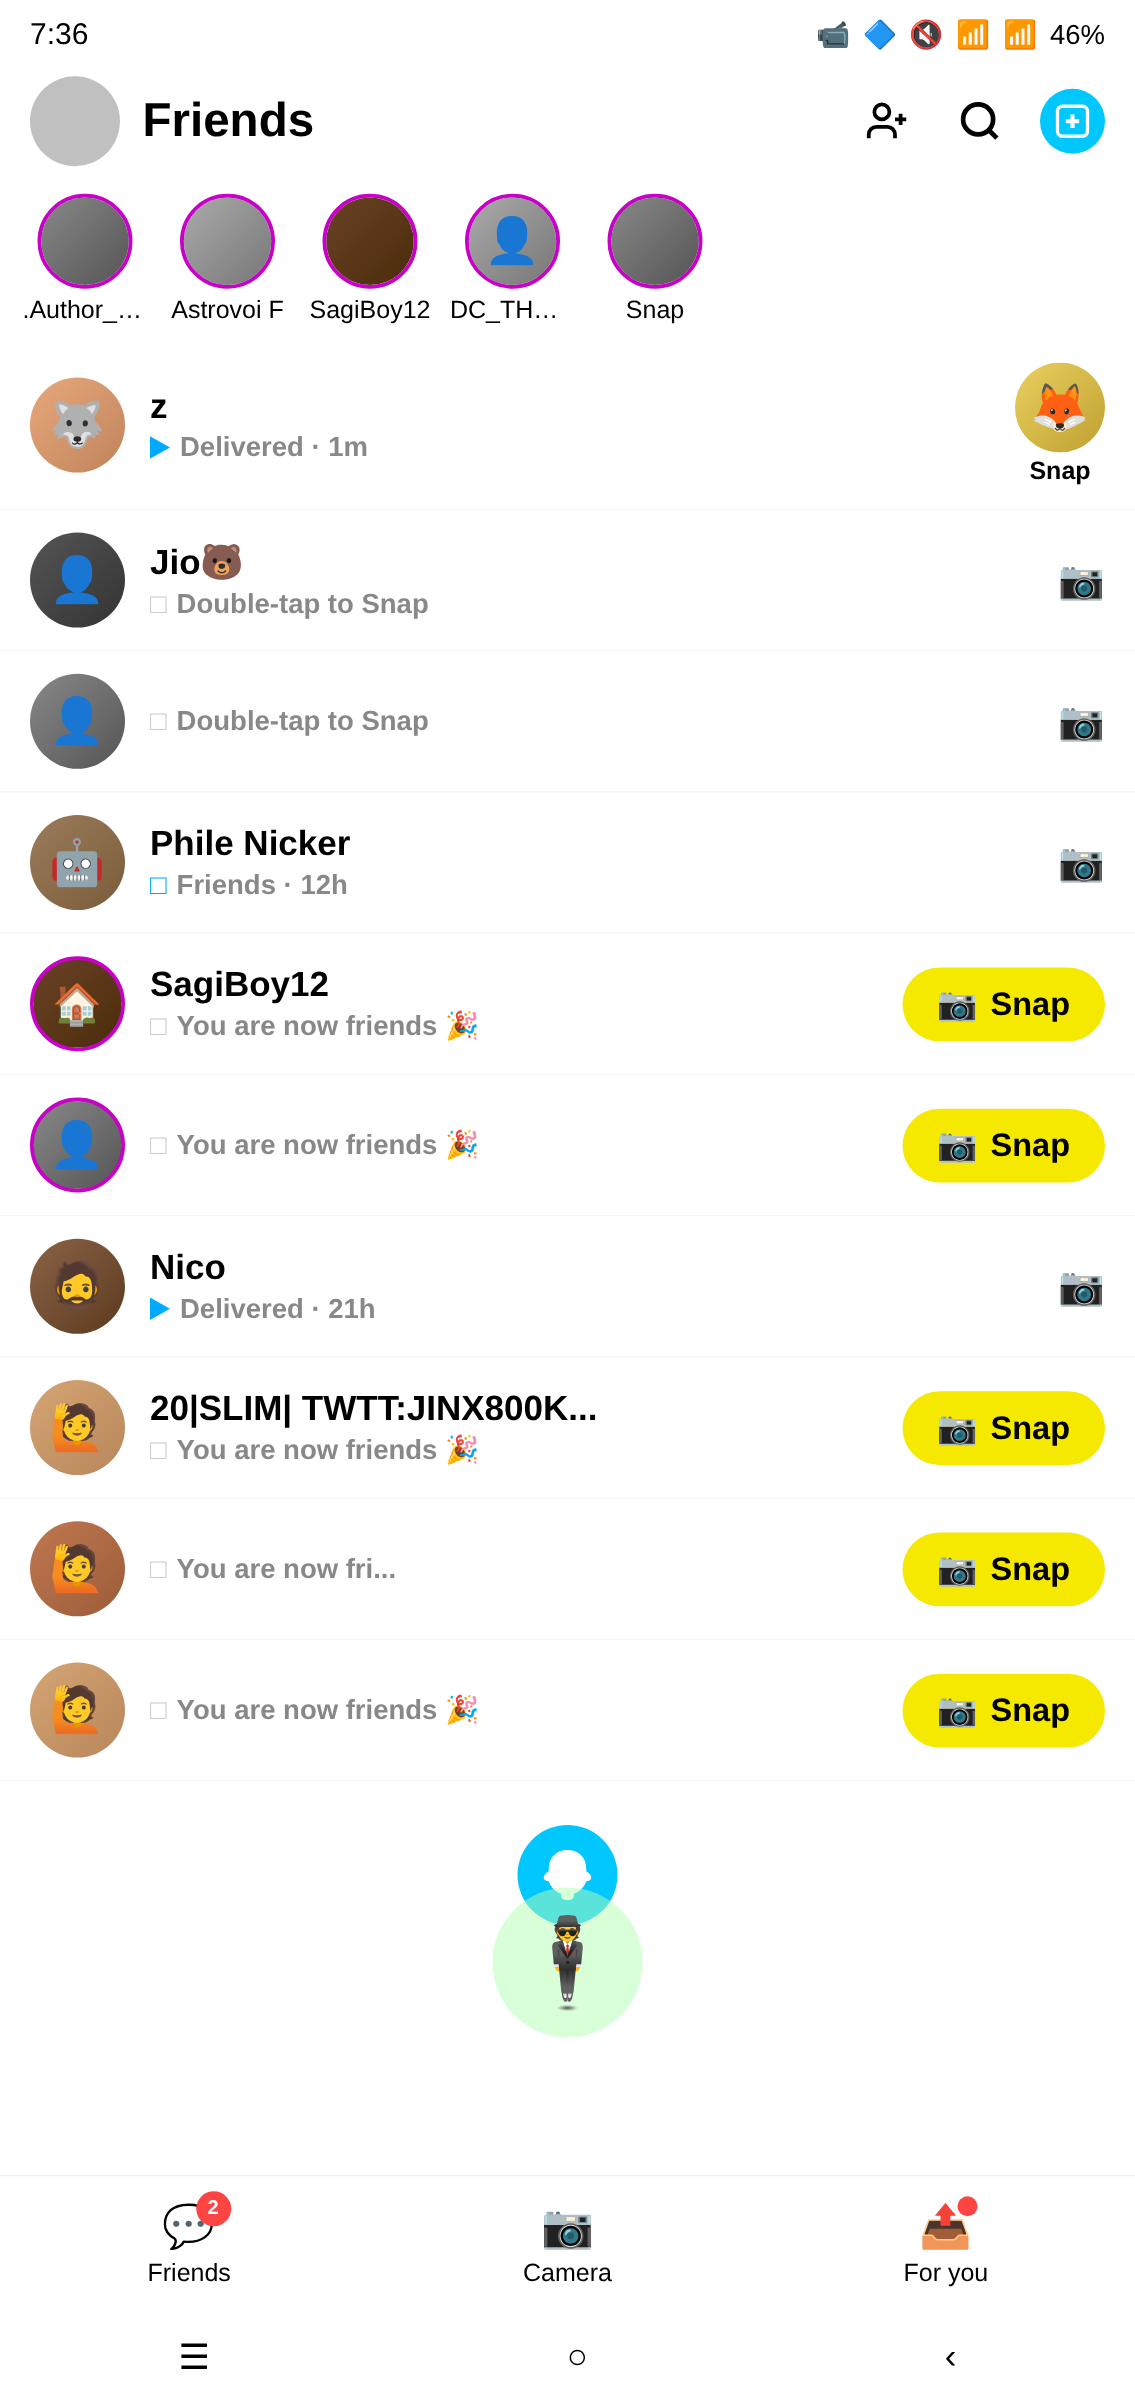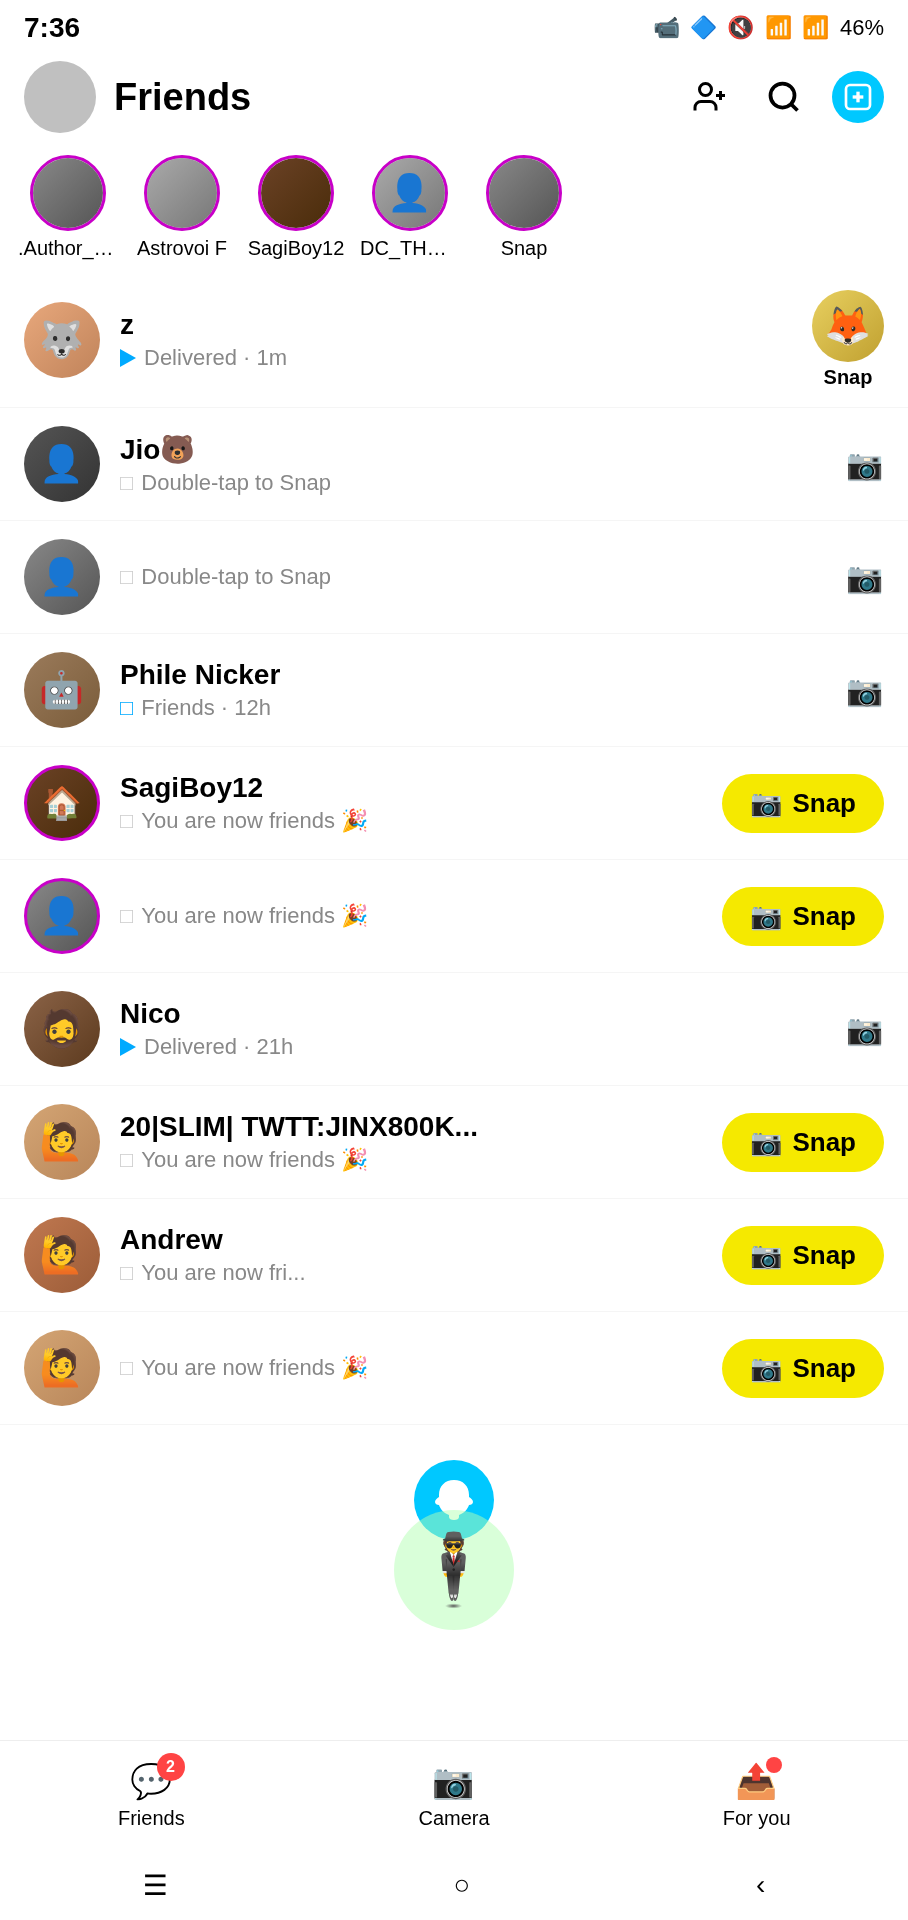--- a/index.html
+++ b/index.html
@@ -15,22 +15,22 @@
     
     .status-bar {
       display: flex;
       justify-content: space-between;
       align-items: center;
       padding: 10px 24px 6px 24px;
       height: 52px;
       background: #fff;
     }
     .status-time {
-      font-size: 28px;
-      font-weight: 700;
+      font-size: 24px;
+      font-weight: 400;
       color: #000;
     }
     .status-icons {
       display: flex;
       align-items: center;
       gap: 10px;
       font-size: 22px;
       color: #000;
     }
 
@@ -175,20 +175,21 @@
       font-weight: 600;
       color: #000;
       margin-bottom: 4px;
     }
     .friend-status {
       display: flex;
       align-items: center;
       gap: 8px;
       font-size: 22px;
       color: #888;
+      font-weight: bold;
     }
     .delivered-arrow {
       width: 0;
       height: 0;
       border-style: solid;
       border-width: 9px 0 9px 16px;
       border-color: transparent transparent transparent #00aaff;
       display: inline-block;
     }
     .chat-icon {
@@ -513,21 +514,20 @@
     </div>
     <button class="snap-btn">
       <span>📷</span>
       <span>Snap</span>
     </button>
   </div>
 
   <div class="friend-item">
     <div class="friend-avatar fa-andrew" style="display:flex;align-items:center;justify-content:center;font-size:36px;">🙋</div>
     <div class="friend-info">
-      <div class="friend-name">Andrew</div>
       <div class="friend-status">
         <span class="chat-icon">□</span>
         <span>You are now fri...</span>
       </div>
     </div>
     <button class="snap-btn">
       <span>📷</span>
       <span>Snap</span>
     </button>
   </div>

